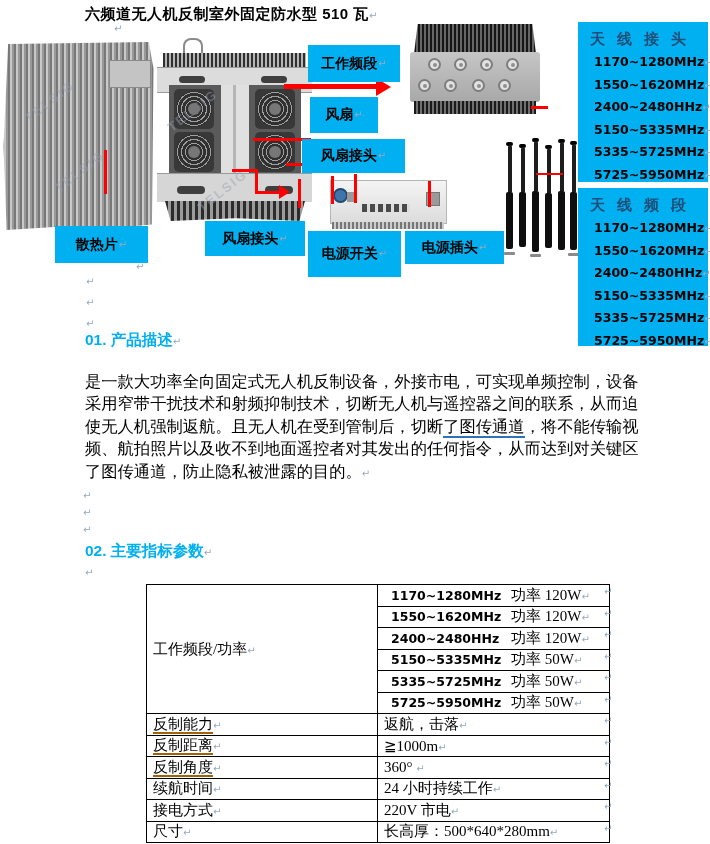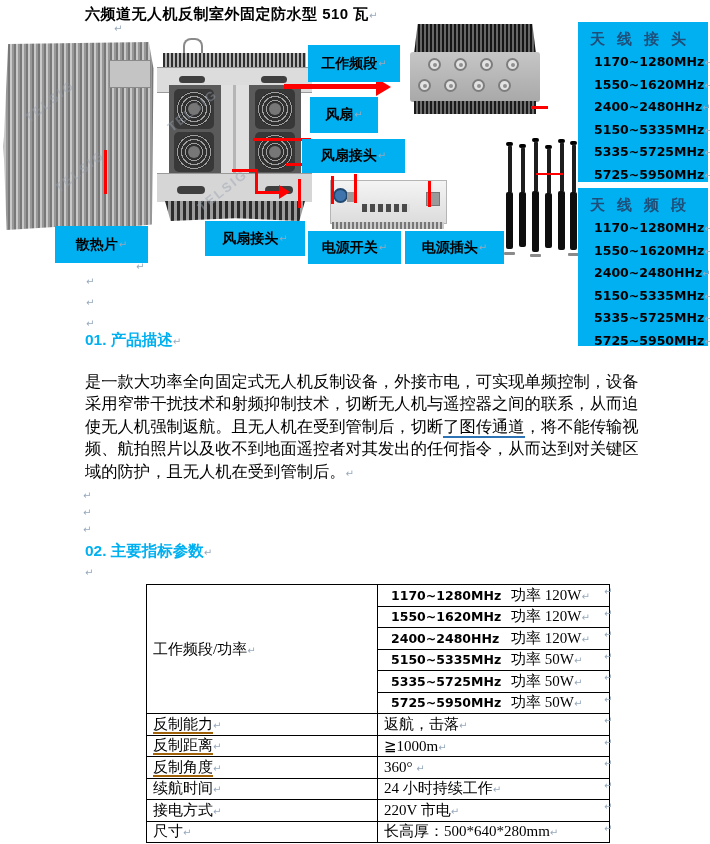--- a/index.html
+++ b/index.html
@@ -201,21 +201,21 @@
       <span class="pilcrow">↵</span>
     </div>
   <div class="abs cyan-label" style="left:55px;top:226px;width:93px;height:37px;">
       <span>散热片</span>
       <span class="pilcrow">↵</span>
     </div>
   <div class="abs cyan-label" style="left:205px;top:221px;width:100px;height:35px;">
       <span>风扇接头</span>
       <span class="pilcrow">↵</span>
     </div>
-  <div class="abs cyan-label" style="left:308px;top:231px;width:93px;height:33px;">
+  <div class="abs cyan-label" style="left:308px;top:231px;width:93px;height:46px;">
       <span>电源开关</span>
       <span class="pilcrow">↵</span>
     </div>
   <div class="abs cyan-label" style="left:405px;top:231px;width:99px;height:33px;">
       <span>电源插头</span>
       <span class="pilcrow">↵</span>
     </div>
 
   <div class="abs big-box" style="left:578px;top:22px;width:130px;height:160px;">
     <div class="big-box-title">天线接头</div>
@@ -241,21 +241,21 @@
   </div>
 
   <div class="abs heading" style="left:85px;top:330px;"><span>01. 产品描述</span><span class="pilcrow">↵</span></div>
   <div class="abs heading" style="left:85px;top:541px;"><span>02. 主要指标参数</span><span class="pilcrow">↵</span></div>
 
   <div class="abs para">
       <div class="para-line"><span>是一款大功率全向固定式无人机反制设备，外接市电，可实现单频控制，设备</span></div>
       <div class="para-line"><span>采用窄带干扰技术和射频抑制技术，切断无人机与遥控器之间的联系，从而迫</span></div>
       <div class="para-line"><span>使无人机强制返航。且无人机在受到管制后，切断</span><span class="u-seg">了图传通道</span><span>，将不能传输视</span></div>
       <div class="para-line"><span>频、航拍照片以及收不到地面遥控者对其发出的任何指令，从而达到对关键区</span></div>
-      <div class="para-line"><span>域的防护，且无人机在受到管制后。</span><span class="pilcrow">↵</span></div>
+      <div class="para-line"><span>了图传通道，防止隐私被泄露的目的。</span><span class="pilcrow">↵</span></div>
     </div>
 
   <table class="spec abs" style="left:146px;top:584px;">
       <tbody>
         <tr>
           <td class="merge-cell" rowspan="6" style="width: 224px;"><span>工作频段/功率</span><span class="pilcrow">↵</span></td>
           <td style="width: 231px;"><span class="tf-freq">1170~1280MHz</span><span class="tf-pwr">功率 120W</span><span class="pilcrow">↵</span></td>
         </tr>
         <tr>
           <td style="width: 231px;"><span class="tf-freq">1550~1620MHz</span><span class="tf-pwr">功率 120W</span><span class="pilcrow">↵</span></td>

